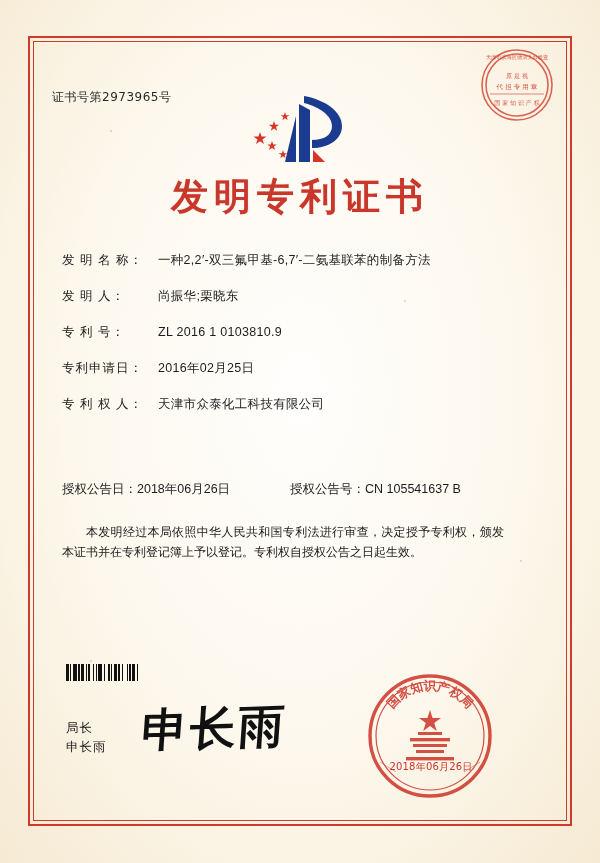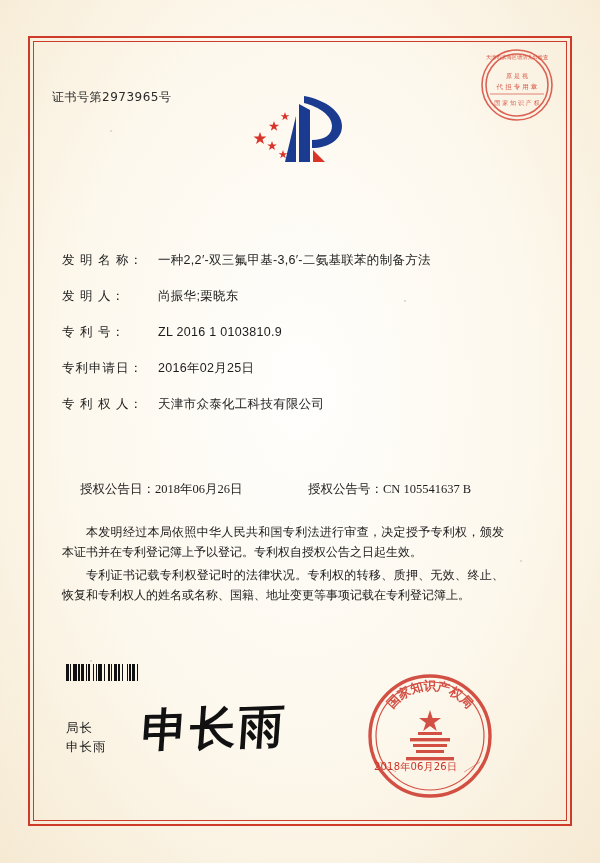--- a/index.html
+++ b/index.html
@@ -106,27 +106,27 @@
     flex: 0 0 96px;
     letter-spacing: 1px;
   }
   .fvalue {
     flex: 1;
     letter-spacing: 0.3px;
   }
 
   .pub-row {
     position: absolute;
-    left: 80px;
+    left: 62px;
     top: 481px;
     width: 470px;
     display: flex;
     font-size: 12.5px;
     color: #1d1d1d;
-    font-family: Liberation Serif, serif;
+    font-family: Liberation Sans, sans-serif;
   }
   .pub-row .c1 { width: 228px; flex: 0 0 228px; }
   .pub-row .c2 { flex: 1; }
 
   .body-text {
     position: absolute;
     left: 62px;
     top: 522px;
     width: 458px;
     font-size: 12px;
@@ -185,20 +185,21 @@
     left: 366px;
     top: 672px;
     width: 128px;
     height: 128px;
   }
   .seal-date {
     position: absolute;
     left: 374px;
     top: 760px;
     width: 114px;
+    text-align: center;
     font-size: 10px;
     color: #cc3327;
     font-family: "DejaVu Sans", sans-serif;
     letter-spacing: 0.2px;
   }
 
   .page-num {
     position: absolute;
     left: 0; right: 0;
     top: 801px;
@@ -260,25 +261,26 @@
         <text x="37" y="30" text-anchor="middle" font-size="6">原 是 视</text>
         <text x="37" y="41" text-anchor="middle" font-size="6.5">代 担 专 用 章</text>
         <text x="37" y="57" text-anchor="middle" font-size="6">国 家 知 识 产 权</text>
       </g>
       <g stroke="#d23b2c" stroke-width="1.2" opacity="0.6">
         <line x1="10" y1="46" x2="64" y2="46"></line>
       </g>
     </svg>
   </div>
 
+  <div class="title">发明专利证书</div>
 
   <div class="fields">
     <div class="frow">
       <div class="flabel">发 明 名 称：</div>
-      <div class="fvalue">一种2,2′-双三氟甲基-3,6′-二氨基联苯的制备方法</div>
+      <div class="fvalue">一种2,2′-双三氟甲基-6,7′-二氨基联苯的制备方法</div>
     </div>
     <div class="frow">
       <div class="flabel">发 明 人：</div>
       <div class="fvalue">尚振华;栗晓东</div>
     </div>
     <div class="frow">
       <div class="flabel">专 利 号：</div>
       <div class="fvalue">ZL 2016 1 0103810.9</div>
     </div>
     <div class="frow">
@@ -291,21 +293,20 @@
     </div>
   </div>
 
   <div class="pub-row">
     <div class="c1">授权公告日：2018年06月26日</div>
     <div class="c2">授权公告号：CN 105541637 B</div>
   </div>
 
   <div class="body-text">
     <p>本发明经过本局依照中华人民共和国专利法进行审查，决定授予专利权，颁发本证书并在专利登记簿上予以登记。专利权自授权公告之日起生效。</p>
-    <p>专利证书记载专利权登记时的法律状况。专利权的转移、质押、无效、终止、恢复和专利权人的姓名或名称、国籍、地址变更等事项记载在专利登记簿上。</p>
   </div>
 
   <div class="barcode"><i style="width:3px"></i><i style="width:1px;background:transparent"></i><i style="width:1px"></i><i style="width:2px;background:transparent"></i><i style="width:4px"></i><i style="width:1px;background:transparent"></i><i style="width:2px"></i><i style="width:1px;background:transparent"></i><i style="width:3px"></i><i style="width:2px;background:transparent"></i><i style="width:1px"></i><i style="width:1px;background:transparent"></i><i style="width:2px"></i><i style="width:3px;background:transparent"></i><i style="width:1px"></i><i style="width:2px;background:transparent"></i><i style="width:1px"></i><i style="width:1px;background:transparent"></i><i style="width:4px"></i><i style="width:2px;background:transparent"></i><i style="width:1px"></i><i style="width:3px;background:transparent"></i><i style="width:2px"></i><i style="width:1px;background:transparent"></i><i style="width:1px"></i><i style="width:2px;background:transparent"></i><i style="width:3px"></i><i style="width:1px;background:transparent"></i><i style="width:2px"></i><i style="width:2px;background:transparent"></i><i style="width:1px"></i><i style="width:4px;background:transparent"></i><i style="width:1px"></i><i style="width:1px;background:transparent"></i><i style="width:2px"></i><i style="width:1px;background:transparent"></i><i style="width:3px"></i><i style="width:2px;background:transparent"></i><i style="width:1px"></i><i style="width:1px;background:transparent"></i></div>
 
   <div class="sig-label">
     <div>局长</div>
     <div>申长雨</div>
   </div>
   <div class="sig-hand">申长雨</div>
 

